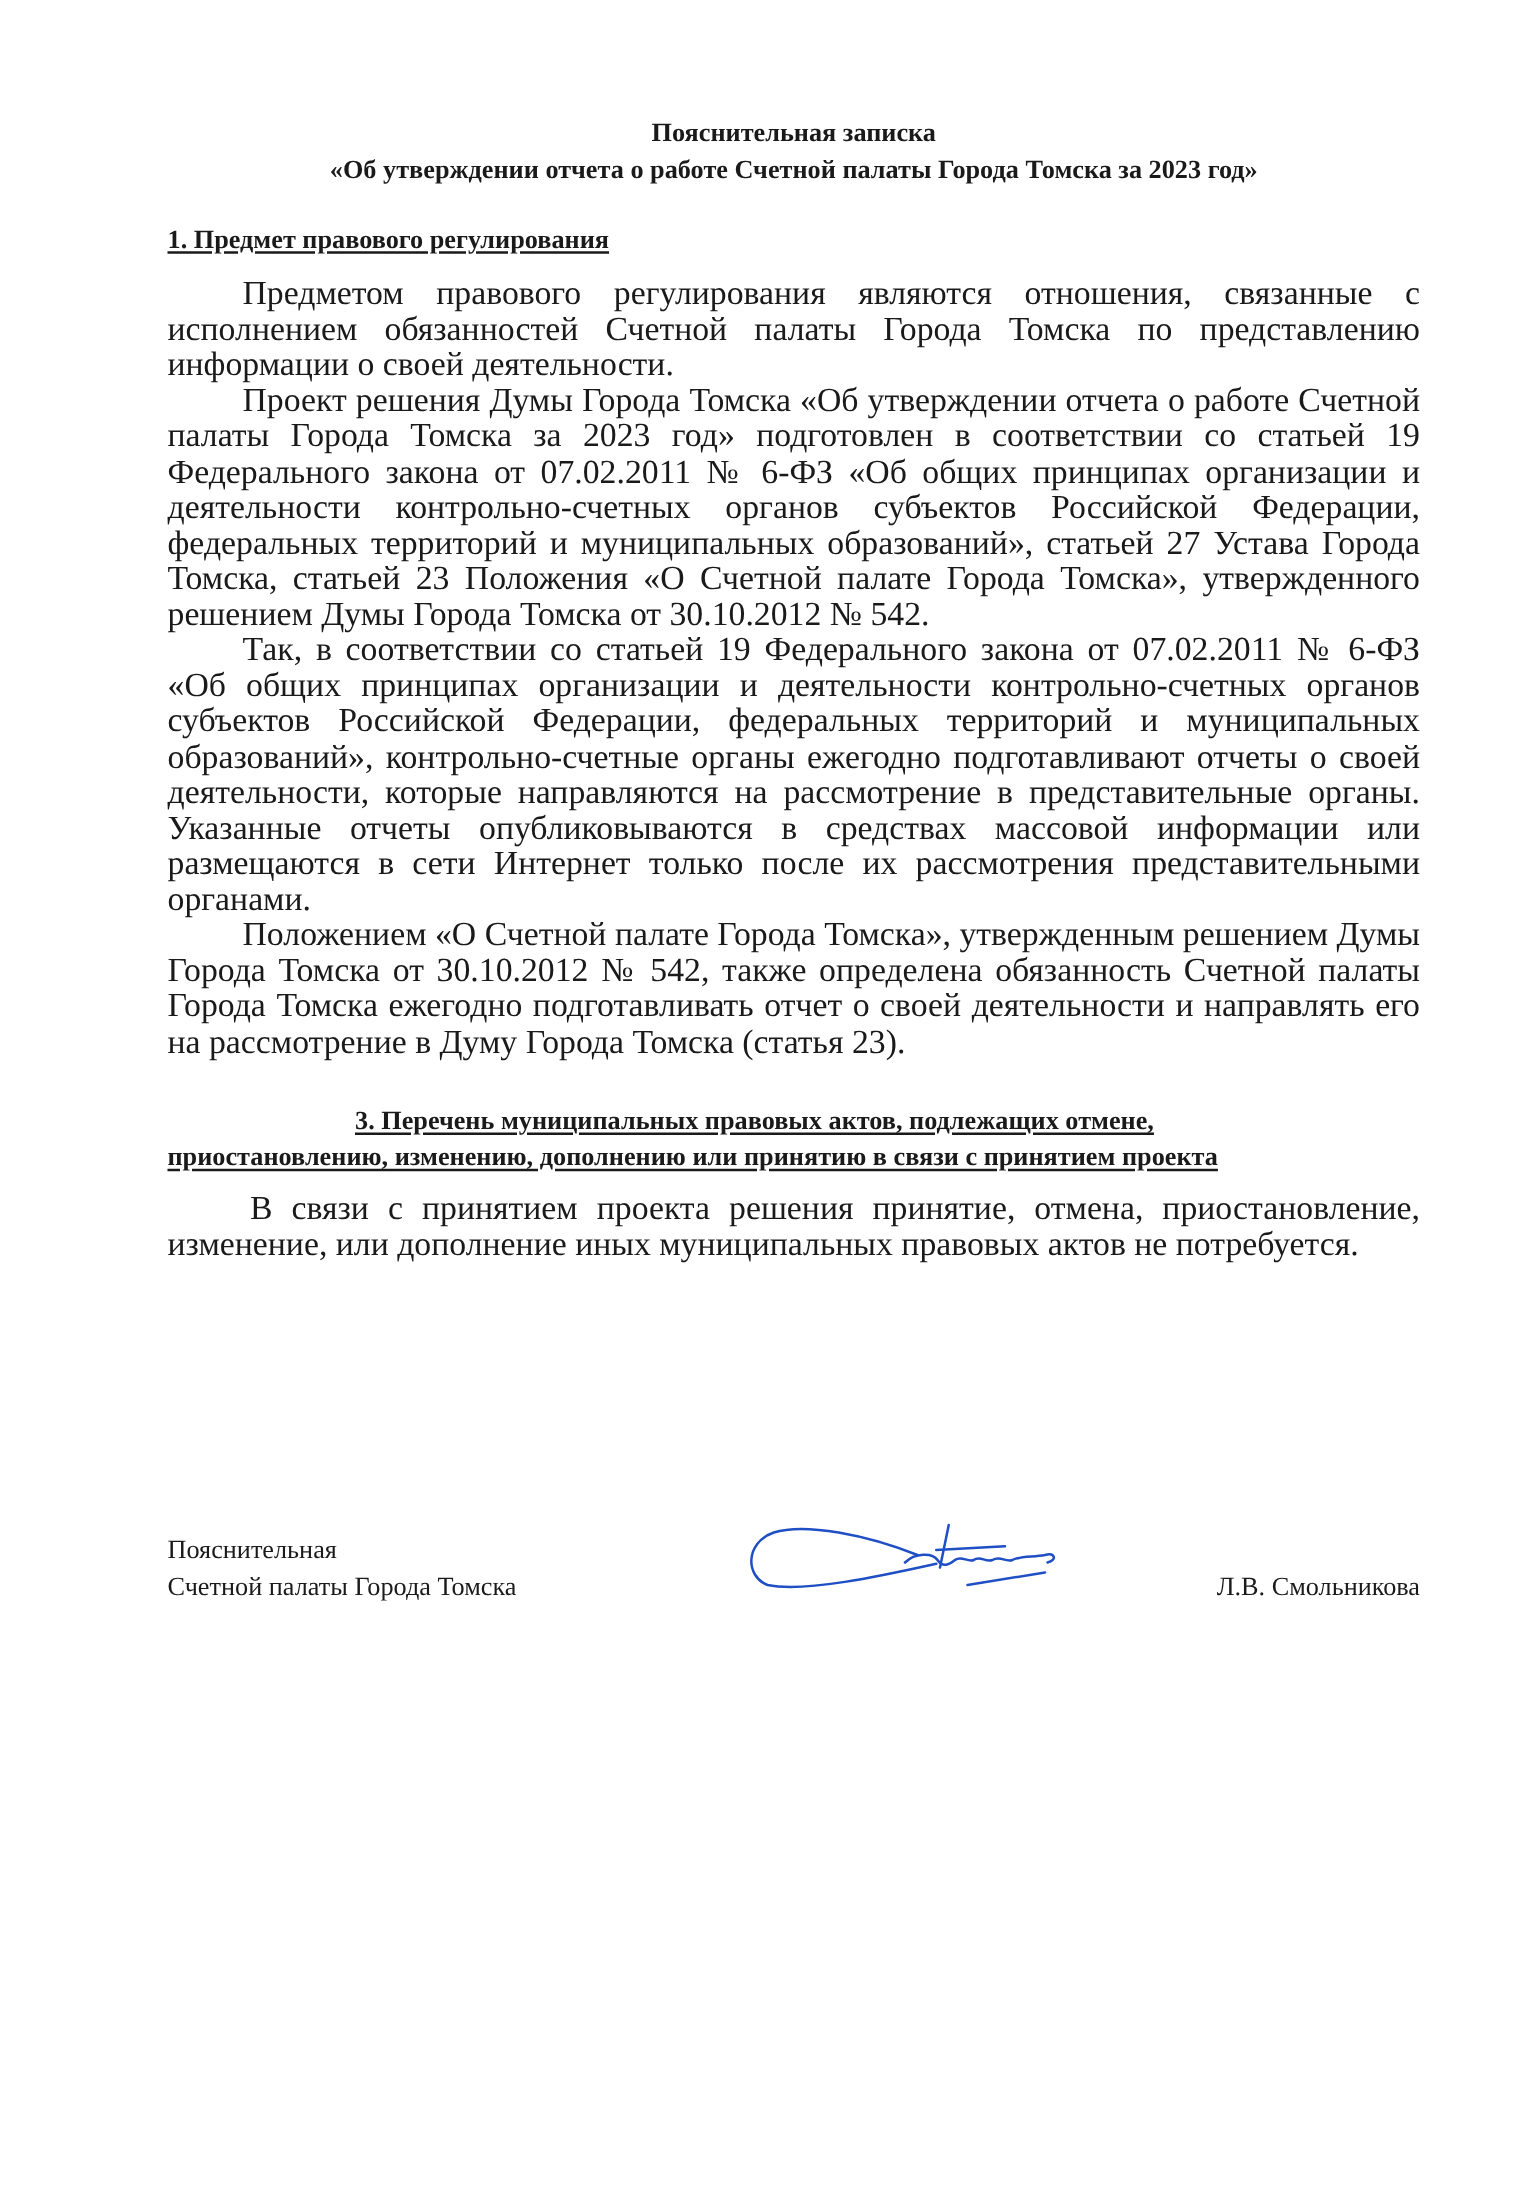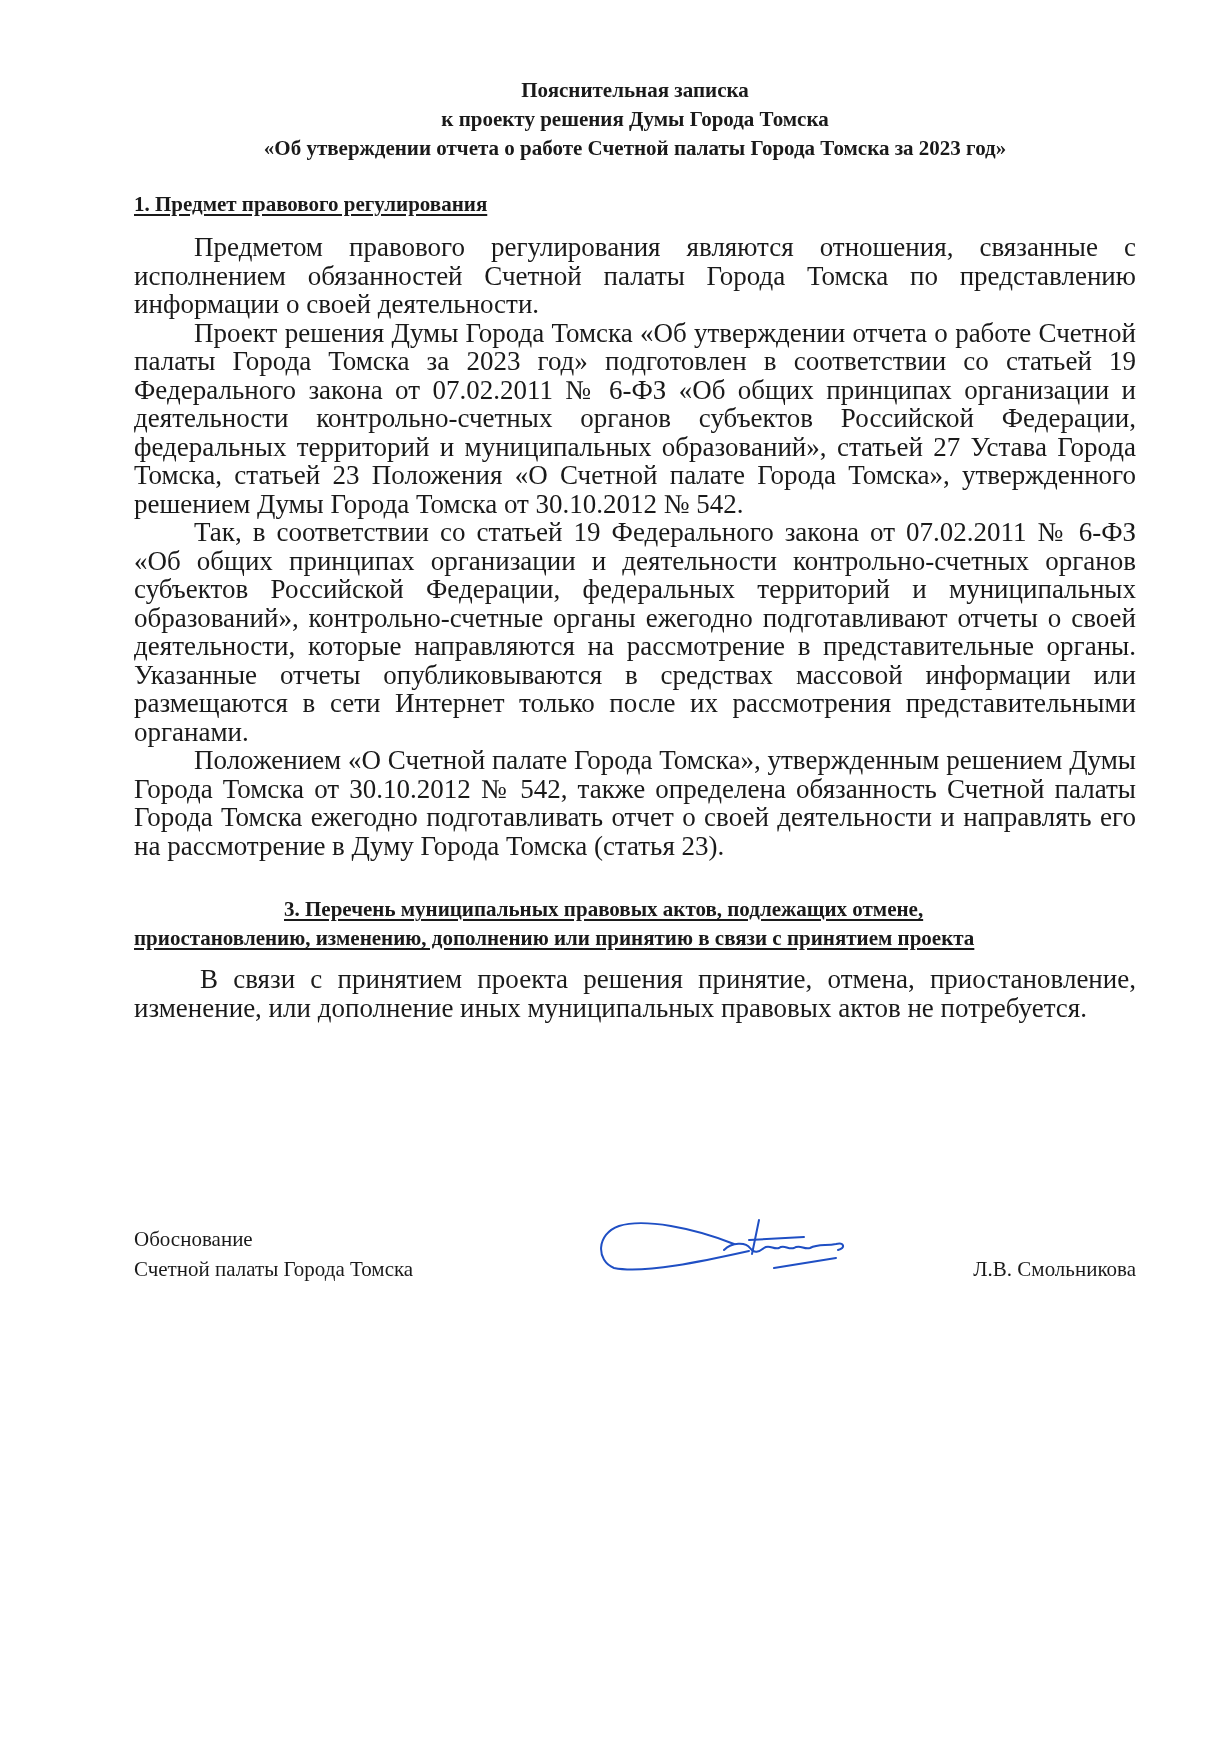--- a/index.html
+++ b/index.html
@@ -19,21 +19,21 @@
       position: absolute;
       left: 0;
       top: 0;
       width: 1229px;
       height: 1756px;
       background: #ffffff;
     }
     .content {
       position: absolute;
       left: 134px;
-      top: 76px;
+      top: 92px;
       width: 1002px;
     }
     .title-block {
       text-align: center;
       font-weight: bold;
       font-size: 21px;
       line-height: 29px;
     }
     .title-line {
       display: block;
@@ -96,21 +96,20 @@
     }
   </style>
 </head>
 <body>
 
 <div class="page">
   <div class="content">
 
     <div class="title-block" id="title">
       <span class="title-line">Пояснительная записка</span>
-      <span class="title-line">к проекту решения Думы Города Томска</span>
       <span class="title-line">«Об утверждении отчета о работе Счетной палаты Города Томска за 2023 год»</span>
     </div>
 
     <div class="section-heading" id="sec1-heading">
       <span class="hl">1. Предмет правового регулирования</span>
     </div>
     <p class="para">Предметом правового регулирования являются отношения, связанные с исполнением обязанностей Счетной палаты Города Томска по представлению информации о своей деятельности.</p>
 
     <p class="para">Проект решения Думы Города Томска «Об утверждении отчета о работе Счетной палаты Города Томска за 2023 год» подготовлен в соответствии со статьей 19 Федерального закона от 07.02.2011 № 6-ФЗ «Об общих принципах организации и деятельности контрольно-счетных органов субъектов Российской Федерации, федеральных территорий и муниципальных образований», статьей 27 Устава Города Томска, статьей 23 Положения «О Счетной палате Города Томска», утвержденного решением Думы Города Томска от 30.10.2012 № 542.</p>
     <p class="para">Так, в соответствии со статьей 19 Федерального закона от 07.02.2011 № 6-ФЗ «Об общих принципах организации и деятельности контрольно-счетных органов субъектов Российской Федерации, федеральных территорий и муниципальных образований», контрольно-счетные органы ежегодно подготавливают отчеты о своей деятельности, которые направляются на рассмотрение в представительные органы. Указанные отчеты опубликовываются в средствах массовой информации или размещаются в сети Интернет только после их рассмотрения представительными органами.</p>
@@ -118,21 +117,21 @@
 
     <div class="section-heading" id="sec3-heading">
       <span class="hl">3. Перечень муниципальных правовых актов, подлежащих отмене,</span>
       <span class="hl">приостановлению, изменению, дополнению или принятию в связи с принятием проекта</span>
     </div>
     <p class="para para-extra-indent">В связи с принятием проекта решения принятие, отмена, приостановление, изменение, или дополнение иных муниципальных правовых актов не потребуется.</p>
   </div>
 
   <div class="signature-block">
     <div class="sig-position">
-      <span>Обоснование</span>
+      <span>Пояснительная</span>
       <span>Счетной палаты Города Томска</span>
     </div>
 
     <svg class="sig-image" viewBox="0 0 320 90" xmlns="http://www.w3.org/2000/svg">
       <g fill="none" stroke="#1f4fc4" stroke-width="2" stroke-linecap="round" stroke-linejoin="round">
         <path d="M160 38 C 120 22, 70 12, 45 20 C 22 28, 22 55, 40 62 C 70 68, 130 55, 175 45"></path>
         <path d="M185 14 L 178 48"></path>
         <path d="M150 44 C 158 36, 172 36, 176 42 C 180 48, 185 46, 190 42 C 195 38, 200 44, 205 42 C 210 38, 214 44, 220 42 C 226 38, 230 44, 236 42 C 244 38, 252 40, 262 38 C 270 36, 272 42, 264 44"></path>
         <path d="M175 34 L 230 31"></path>
         <path d="M200 62 L 262 52"></path>

